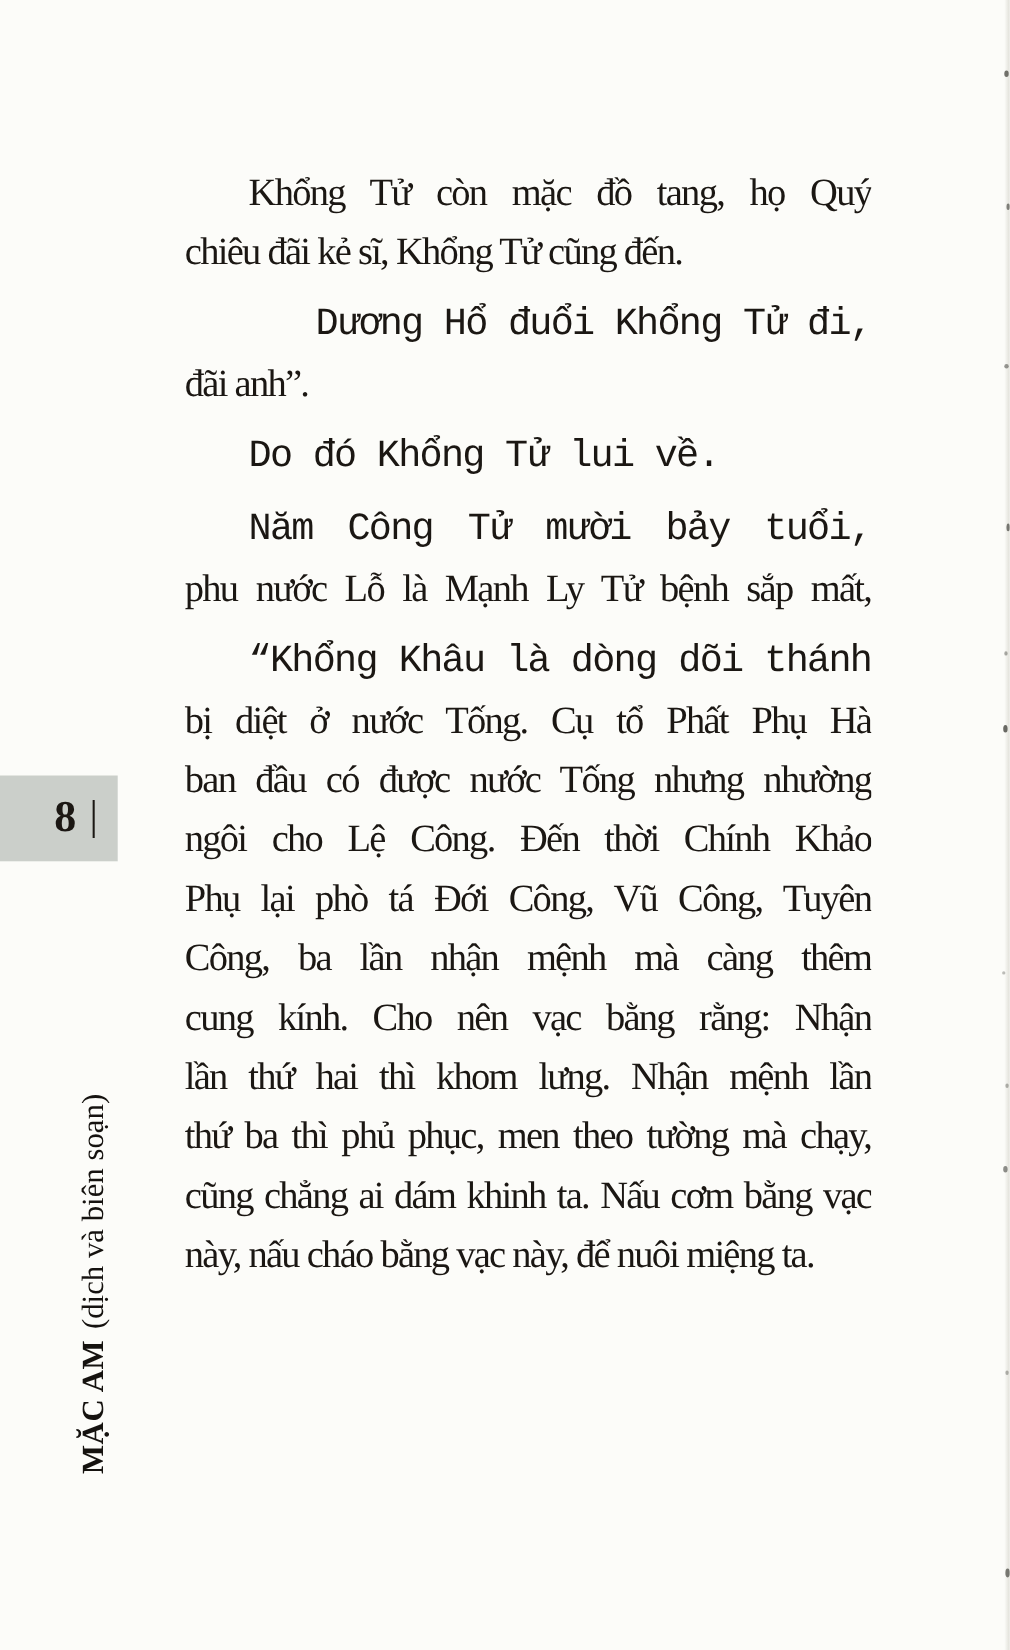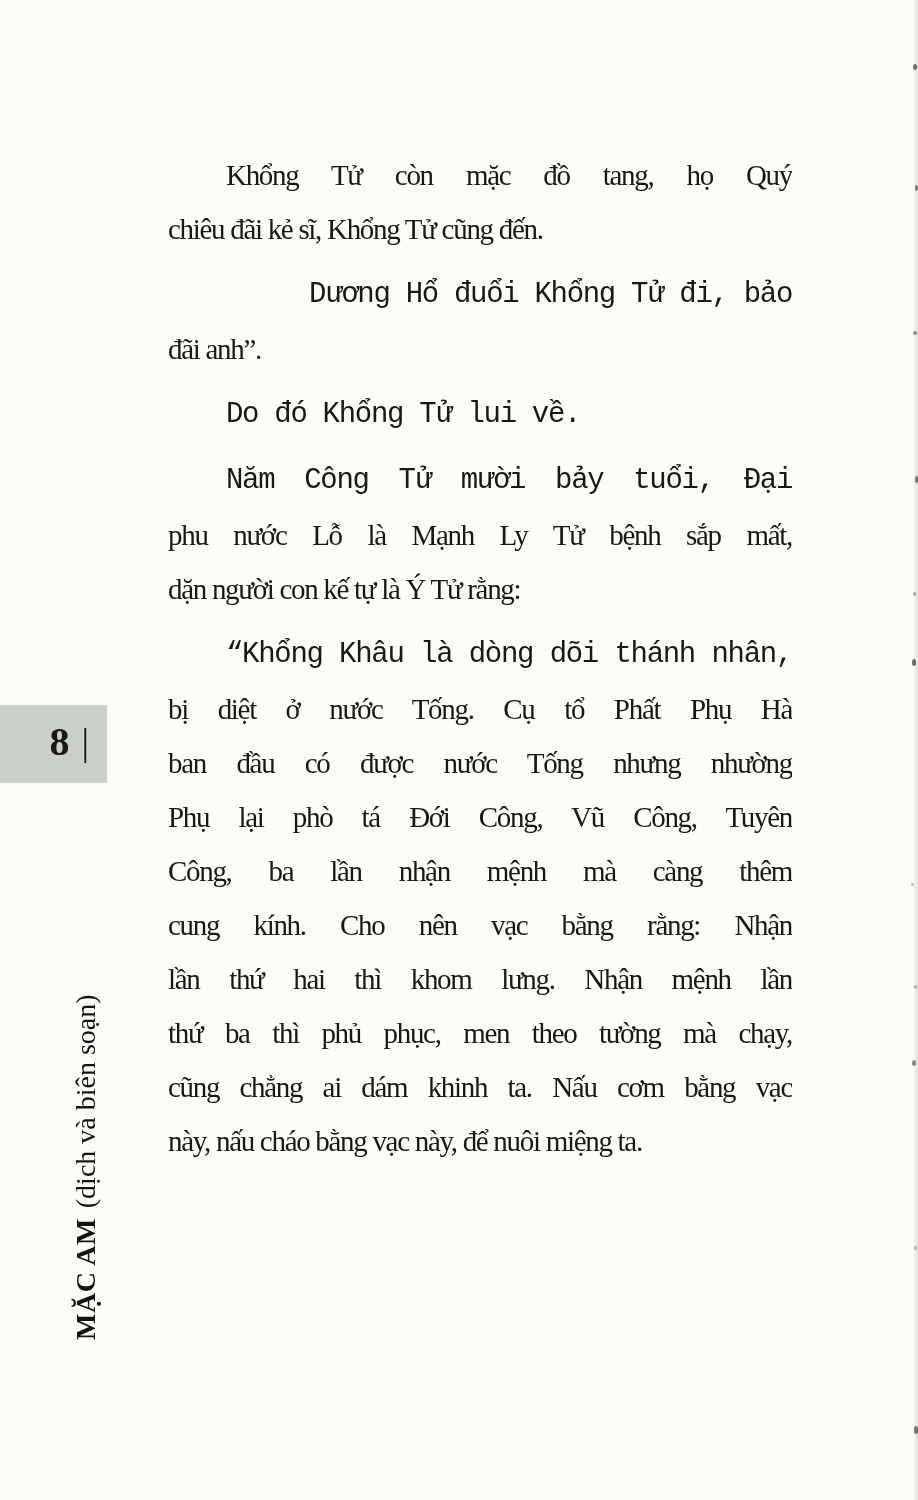--- a/index.html
+++ b/index.html
@@ -19,21 +19,21 @@
   
   .page-edge {
     position: absolute; right: 0; top: 0;
     width: 5px; height: 100%;
     background: linear-gradient(to left, rgba(150,148,130,0.28), rgba(150,148,130,0));
   }
   
   .content {
     position: absolute;
     left: 168px; top: 148px; width: 624px;
-    font-size: 29px;
+    font-size: 35px;
     line-height: 54px;
     letter-spacing: -0.045em;
   }
   .ln {
     text-align: justify;
     text-align-last: justify;
     -moz-text-align-last: justify;
     max-height: 54px;
     overflow: hidden;
   }
@@ -99,24 +99,24 @@
   <div class="page-edge"></div>
 
   <div class="content">
     <div class="ln ind">Khổng Tử còn mặc đồ tang, họ Quý</div>
     <div class="ln end">chiêu đãi kẻ sĩ, Khổng Tử cũng đến.</div>
     <div class="ln ind end pgap">Dương Hổ đuổi Khổng Tử đi, bảo rằng:</div>
     <div class="ln end">đãi anh”.</div>
     <div class="ln ind end pgap">Do đó Khổng Tử lui về.</div>
     <div class="ln ind pgap">Năm Công Tử mười bảy tuổi, Đại</div>
     <div class="ln">phu nước Lỗ là Mạnh Ly Tử bệnh sắp mất,</div>
-    <div class="ln end">dặn người con kế tự là Ý Tử rằng:</div>
     <div class="ln ind pgap">“Khổng Khâu là dòng dõi thánh nhân,</div>
     <div class="ln">bị diệt ở nước Tống. Cụ tổ Phất Phụ Hà</div>
     <div class="ln">ban đầu có được nước Tống nhưng nhường</div>
+    <div class="ln">ngôi cho Lệ Công. Đến thời Chính Khảo</div>
     <div class="ln">Phụ lại phò tá Đới Công, Vũ Công, Tuyên</div>
     <div class="ln">Công, ba lần nhận mệnh mà càng thêm</div>
     <div class="ln">
       <span>cung kính. Cho nên vạc bằng rằng: </span><span class="ital-span">Nhận</span>
     </div>
     <div class="ln ital">lần thứ hai thì khom lưng. Nhận mệnh lần</div>
     <div class="ln ital">thứ ba thì phủ phục, men theo tường mà chạy,</div>
     <div class="ln ital">cũng chẳng ai dám khinh ta. Nấu cơm bằng vạc</div>
     <div class="ln ital end">này, nấu cháo bằng vạc này, để nuôi miệng ta.</div>
   </div>

